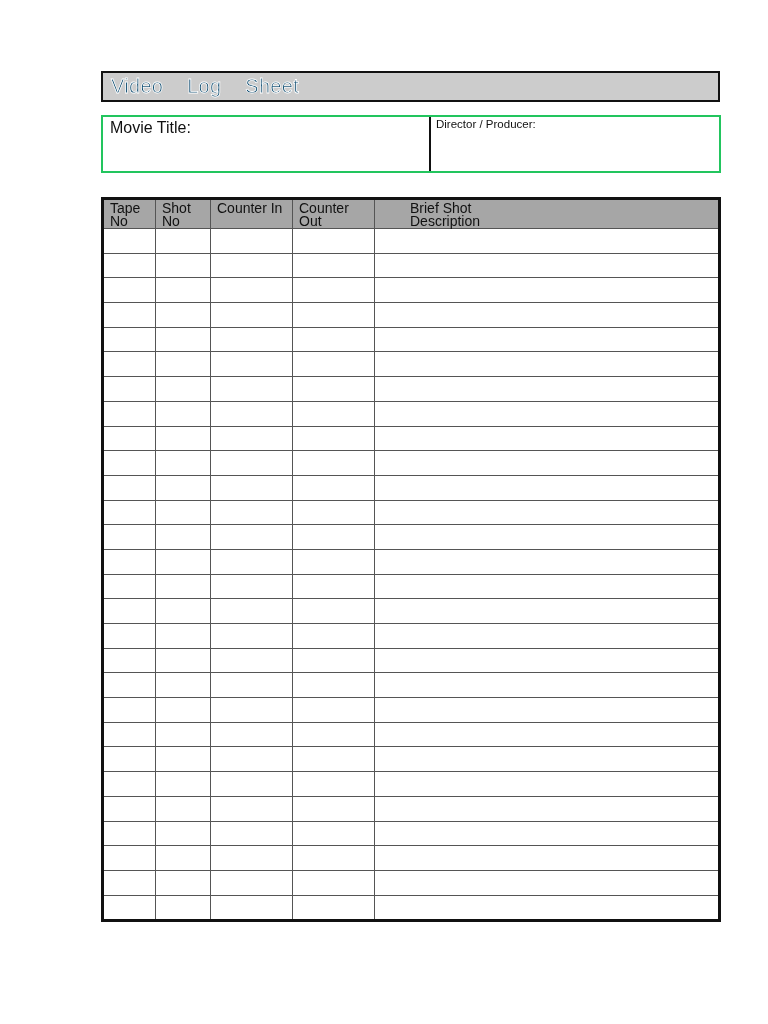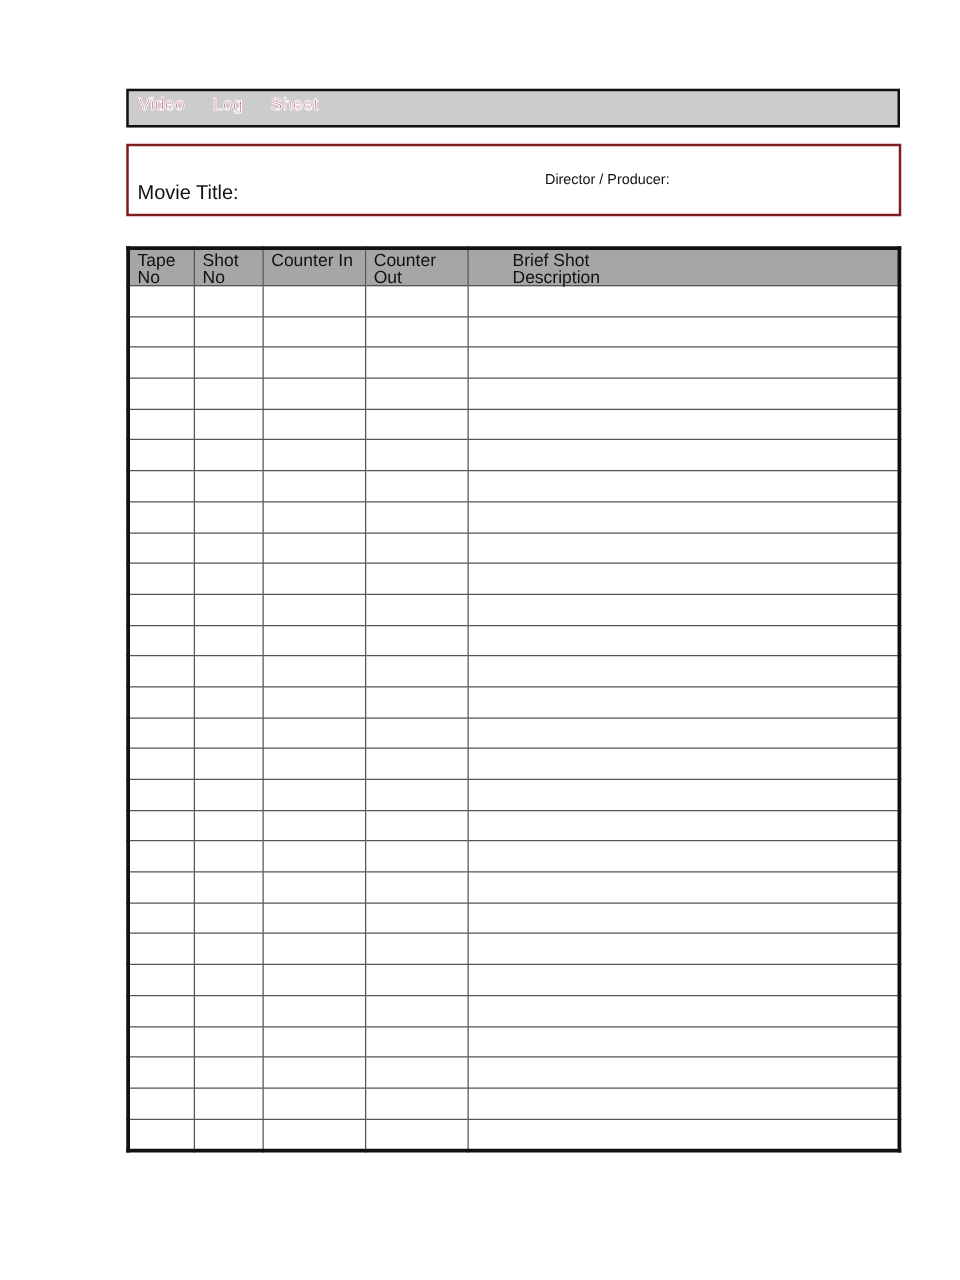--- a/index.html
+++ b/index.html
@@ -3,27 +3,27 @@
   <meta charset="utf-8">
   <style>
     html, body { margin: 0; padding: 0; background: #ffffff; }
     body { width: 768px; height: 1024px; position: relative; overflow: hidden;
            font-family: "Liberation Sans", sans-serif; color: #111; }
     .title-bar {
       position: absolute; left: 101px; top: 71px; width: 615px; height: 27px;
       background: #cccccc; border: 2px solid #111;
     }
     .title-text {
-      position: absolute; left: 8px; top: 2px; font-size: 14px;
-      color: #be185d; -webkit-text-stroke: 0.8px #ffffff;
+      position: absolute; left: 8px; top: 2px; font-size: 20px;
+      color: #0c4a6e; -webkit-text-stroke: 0.8px #ffffff;
       word-spacing: 18px; letter-spacing: 0.3px;
     }
     .info-box {
       position: absolute; left: 101px; top: 115px; width: 616px; height: 54px;
-      border: 2px solid #7f1d1d; display: flex; align-items: center;
+      border: 2px solid #22c55e; display: flex;
     }
     .movie-cell { width: 326px; border-right: 2px solid #111; position: relative; }
     .movie-label { position: absolute; left: 7px; top: 2px; font-size: 16px; }
     .crew-cell { flex: 1; padding: 1px 12px 0 5px; font-size: 11.5px; line-height: 13.2px; }
     .log-table {
       position: absolute; left: 101px; top: 197px; width: 620px;
       border-collapse: collapse; border: 3px solid #111; table-layout: fixed;
     }
     .log-table th {
       background: #a6a6a6; font-weight: normal; font-size: 14px; line-height: 13px;

